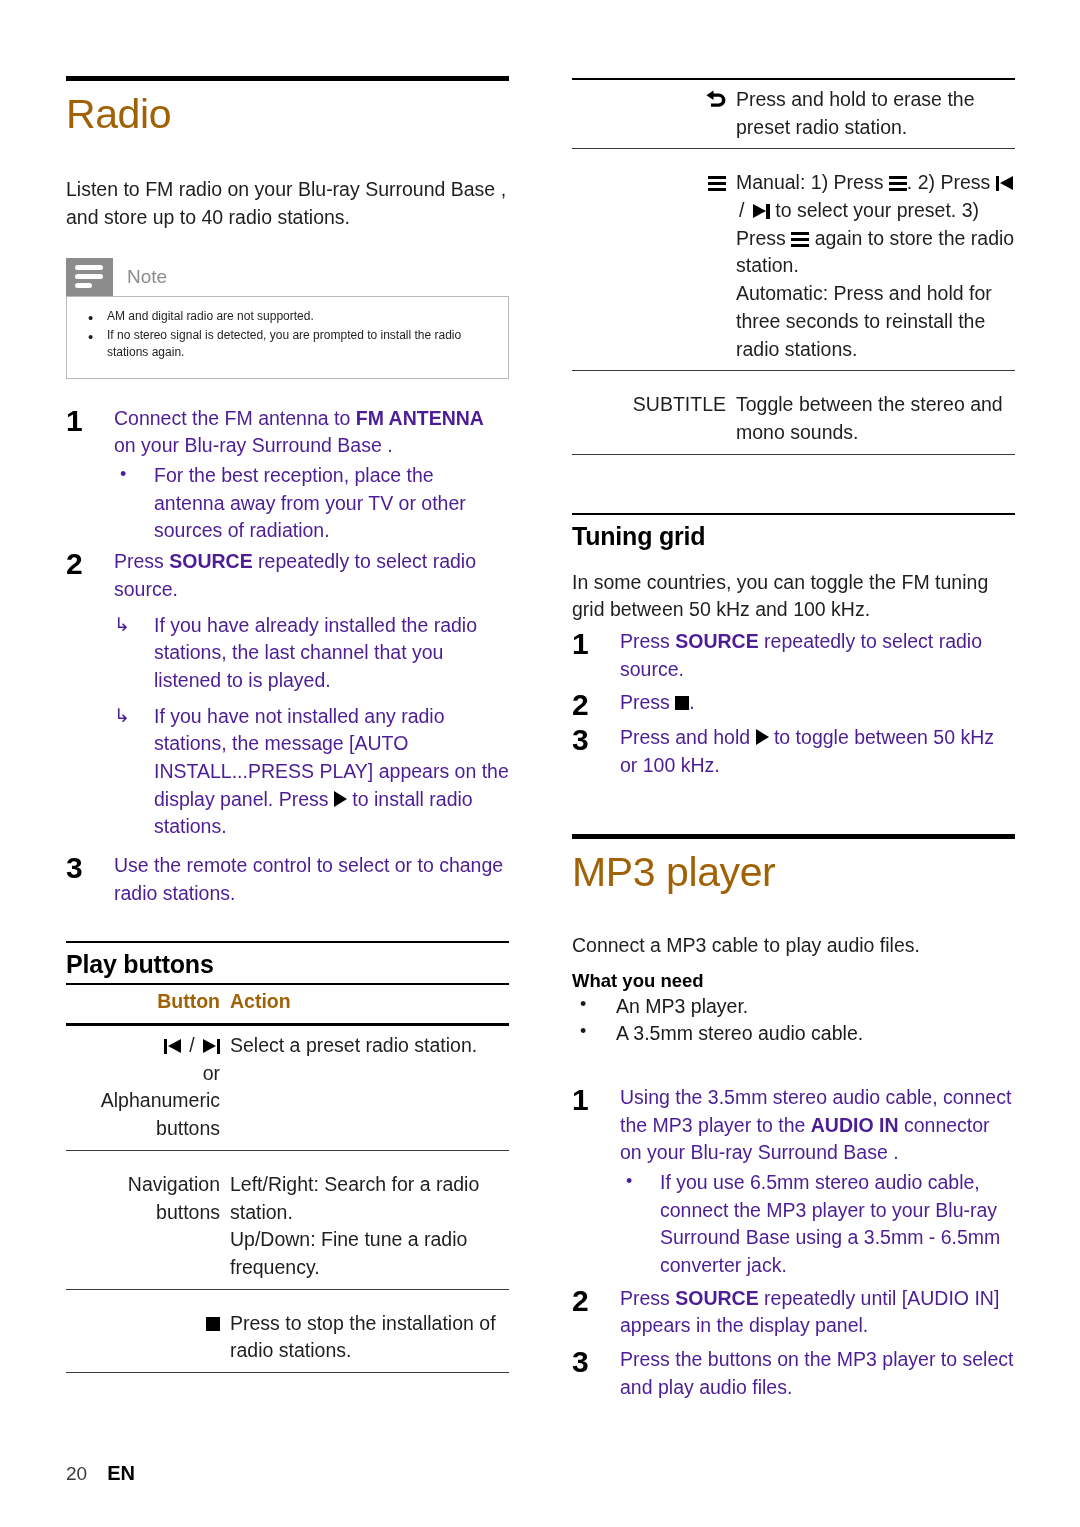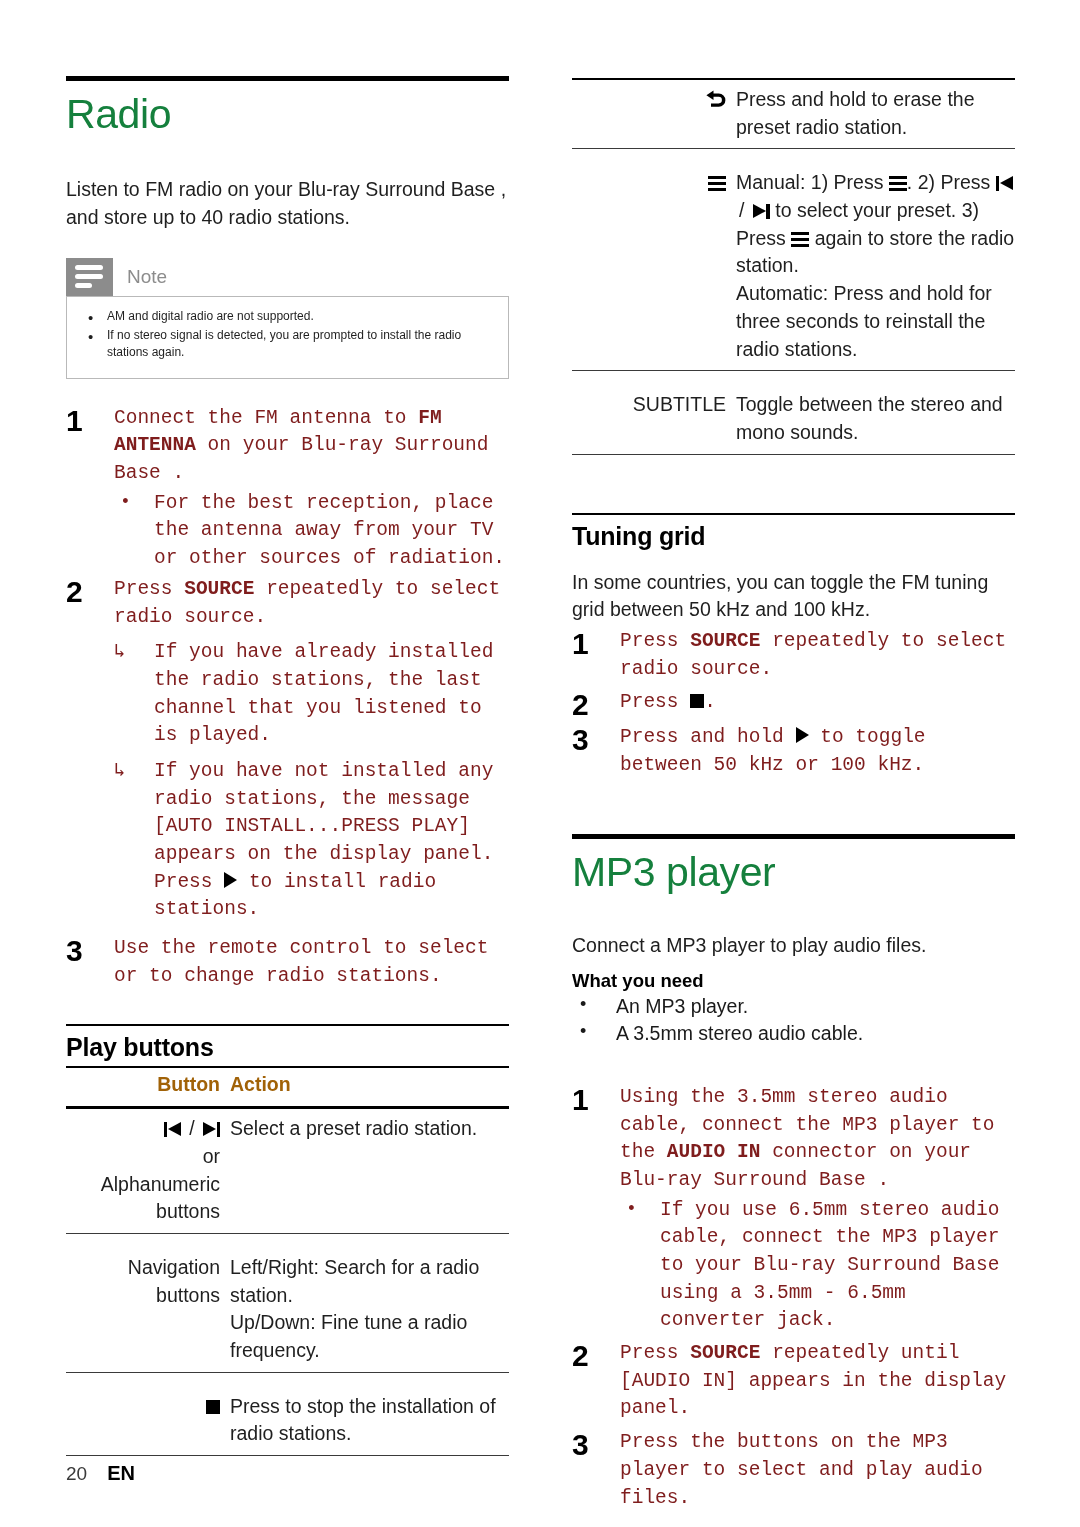--- a/index.html
+++ b/index.html
@@ -43,21 +43,21 @@
     border: 0;
     border-top: 2px solid #000;
     width: 100%;
   }
 
   
   h1.chapter {
     font-size: 41px;
     font-weight: 400;
     letter-spacing: -0.4px;
-    color: #15803d;
+    color: #a16207;
     margin: 10px 0 0 0;
     line-height: 1.15;
   }
 
   h2.section {
     font-size: 25px;
     font-weight: 700;
     color: #000;
     margin: 7px 0 4px 0;
     letter-spacing: -0.2px;
@@ -147,22 +147,21 @@
     font-size: 30px;
     font-weight: 700;
     line-height: 1.0;
     color: #000;
     padding-top: 1px;
   }
   .steptext {
     flex: 1 1 auto;
     font-size: 19.5px;
     line-height: 1.42;
-    color: #7f1d1d;
-    font-family: Liberation Mono, monospace;
+    color: #4c1d95;
   }
 
   
   ul.subbullets { list-style: none; margin-top: 2px; }
   ul.subbullets > li {
     position: relative;
     padding-left: 40px;
     font-size: 19.5px;
     line-height: 1.42;
     margin-bottom: 1px;
@@ -455,21 +454,21 @@
           <div class="stepnum">3</div>
           <div class="steptext"><span>Press and hold </span><span class="ico ico-play"></span><span> to toggle between 50 kHz or 100 kHz.</span></div>
         </li>
       </ol>
     </div>
 
     <div style="margin-top:54px">
       <hr class="rule-heavy">
       <h1 class="chapter">MP3 player</h1>
 
-      <p class="body" style="margin-top:36px">Connect a MP3 player to play audio files.</p>
+      <p class="body" style="margin-top:36px">Connect a MP3 cable to play audio files.</p>
 
       <h3 class="subsection">What you need</h3>
 
       <ul class="plainbullets">
         <li>An MP3 player.</li>
         <li>A 3.5mm stereo audio cable.</li>
       </ul>
 
       <ol class="steps" style="margin-top:36px">
 

